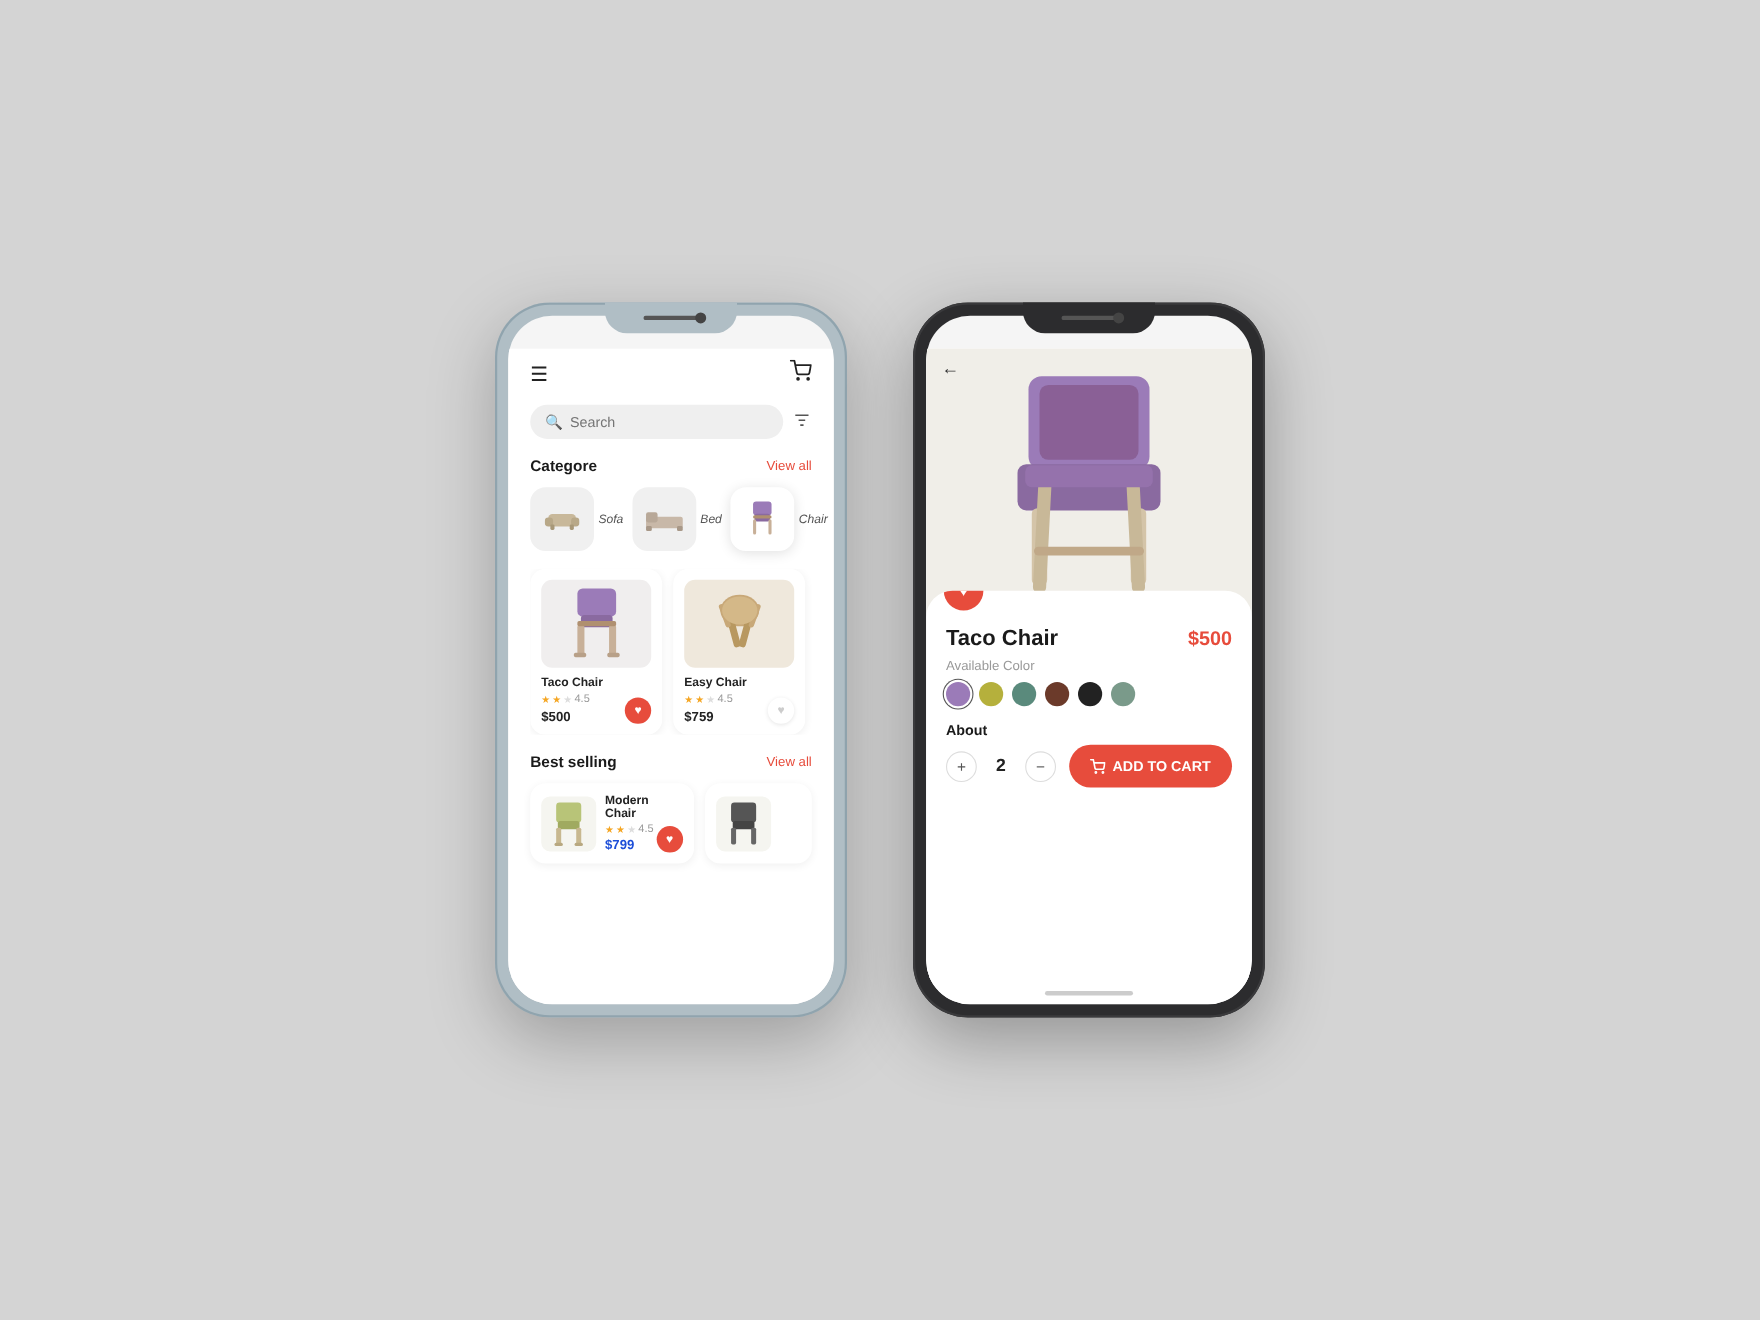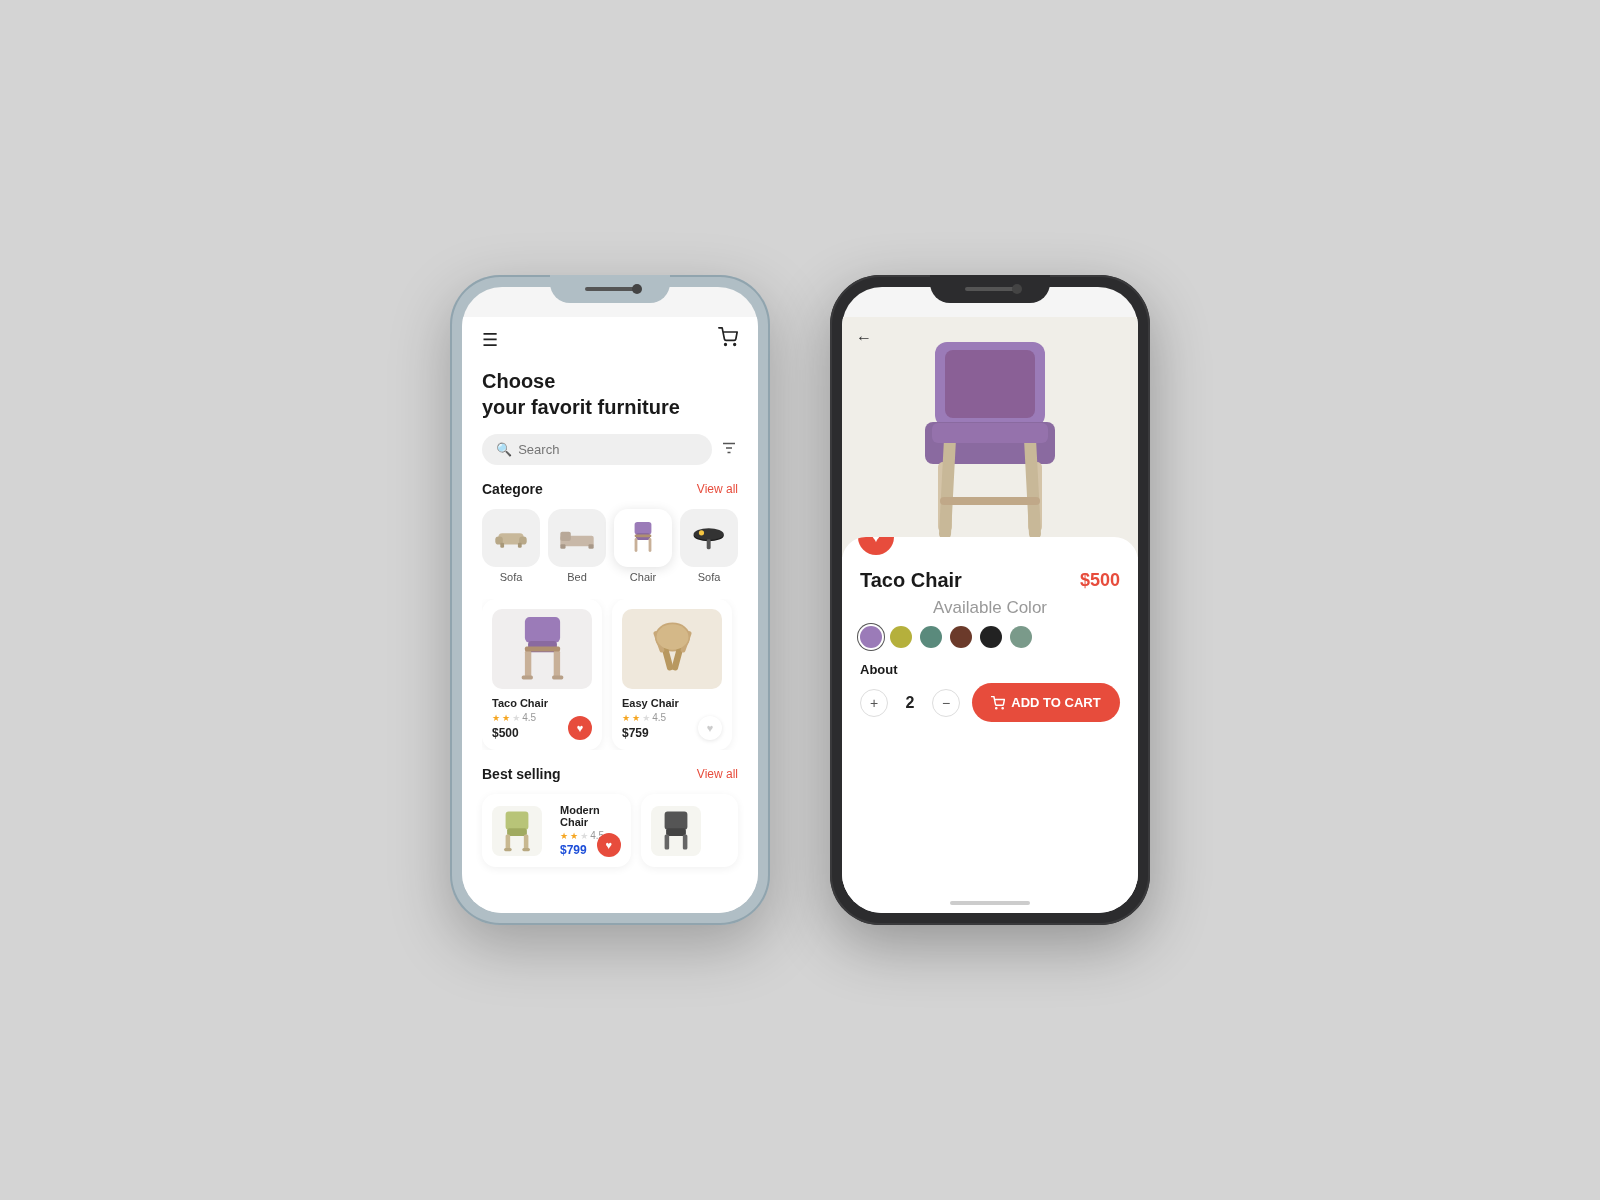--- a/index.html
+++ b/index.html
@@ -181,24 +181,24 @@
     }
 
     .categories {
       display: flex;
       gap: 8px;
       margin-bottom: 16px;
     }
 
     .category-item {
       display: flex;
-      flex-direction: column;
       align-items: center;
       gap: 4px;
       cursor: pointer;
+      font-style: italic;
     }
 
     .category-icon-box {
       width: 58px;
       height: 58px;
       background: #f0f0f0;
       border-radius: 14px;
       display: flex;
       align-items: center;
       justify-content: center;
@@ -301,21 +301,21 @@
       gap: 10px;
     }
 
     .best-card {
       flex: 1;
       background: #fff;
       border-radius: 14px;
       padding: 10px;
       display: flex;
       align-items: center;
-      gap: 18px;
+      gap: 8px;
       position: relative;
       box-shadow: 0 2px 8px rgba(0,0,0,0.06);
       overflow: hidden;
     }
 
     .best-img {
       width: 50px;
       height: 50px;
       border-radius: 8px;
       background: #f5f5f0;
@@ -415,24 +415,23 @@
       color: #1a1a1a;
     }
 
     .detail-price {
       font-size: 18px;
       font-weight: 800;
       color: #e74c3c;
     }
 
     .color-label {
-      font-size: 17px;
+      font-size: 12px;
       color: #999;
       margin-bottom: 8px;
-      text-align: center;
     }
 
     .color-swatches {
       display: flex;
       gap: 8px;
       margin-bottom: 14px;
     }
 
     .color-swatch {
       width: 22px;
@@ -529,26 +528,20 @@
             <span class="menu-icon">☰</span>
             <span class="cart-icon">
               <svg width="20" height="20" viewBox="0 0 24 24" fill="none" stroke="#222" stroke-width="2" stroke-linecap="round" stroke-linejoin="round">
                 <circle cx="9" cy="21" r="1"></circle>
                   <circle cx="20" cy="21" r="1"></circle>
                 <path d="M1 1h4l2.68 13.39a2 2 0 0 0 2 1.61h9.72a2 2 0 0 0 2-1.61L23 6H6"></path>
               </svg>
             </span>
           </div>
 
-          <div class="home-title">
-            <h1>
-              <span>Choose</span><br>
-              <span>your favorit furniture</span>
-            </h1>
-          </div>
 
           <div class="search-bar">
             <div class="search-input-wrap">
               <span class="search-icon-inner">🔍</span>
               <input class="search-input" type="text" placeholder="Search" style="">
             </div>
             <span class="filter-icon">
               <svg width="18" height="18" viewBox="0 0 24 24" fill="none" stroke="#555" stroke-width="2">
                 <line x1="4" y1="6" x2="20" y2="6"></line>
                 <line x1="8" y1="12" x2="16" y2="12"></line>

